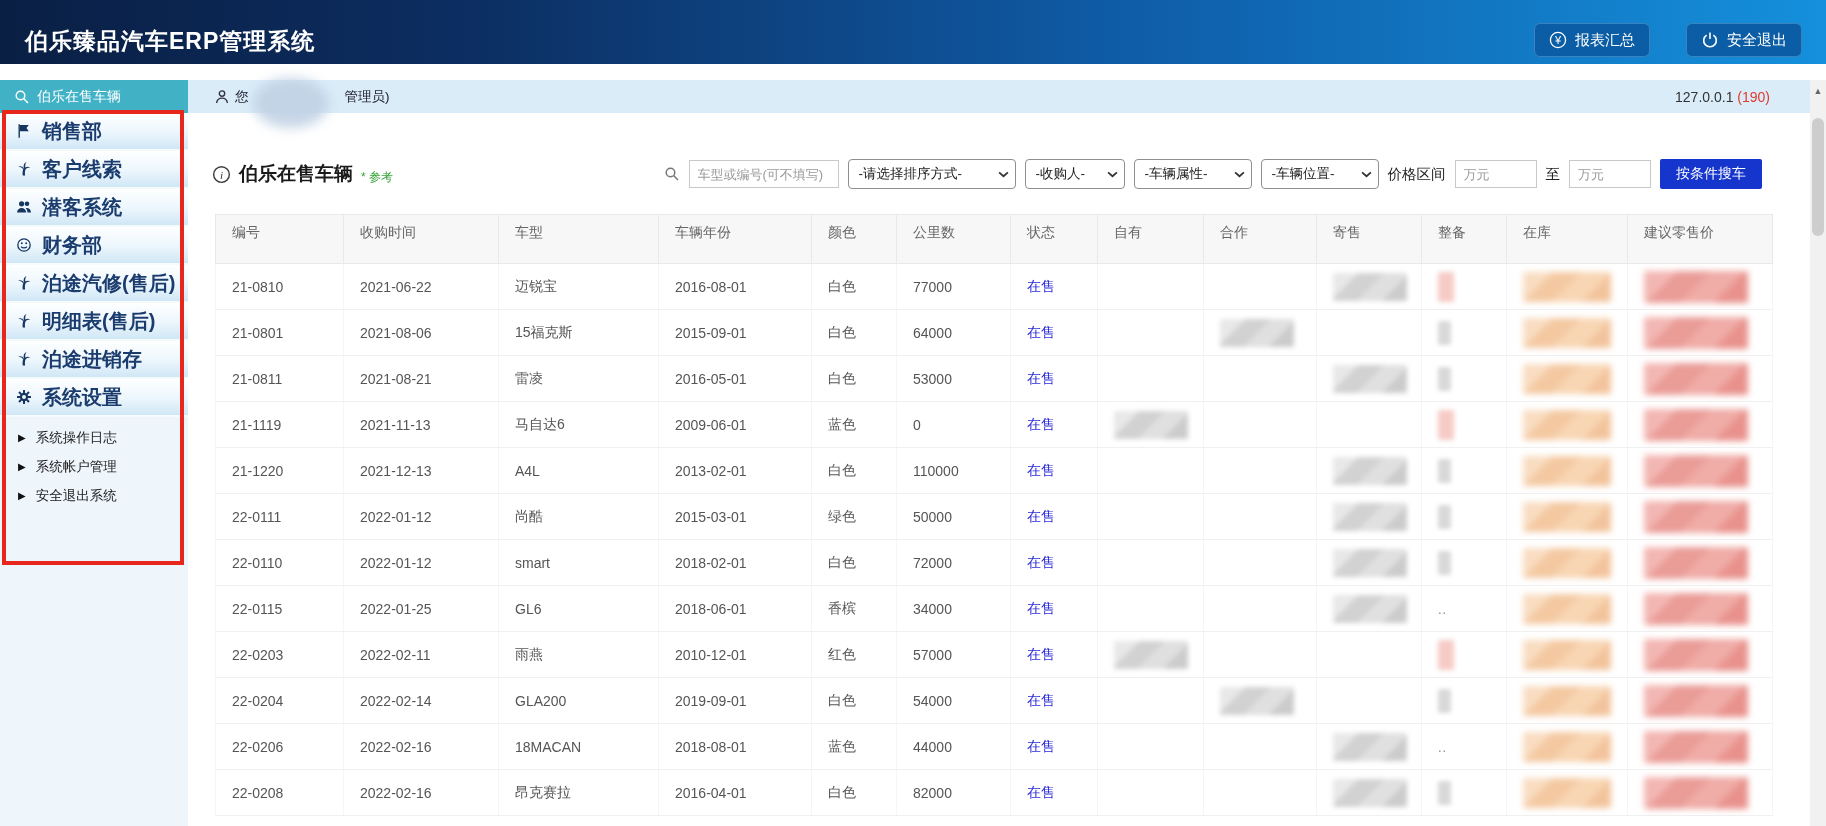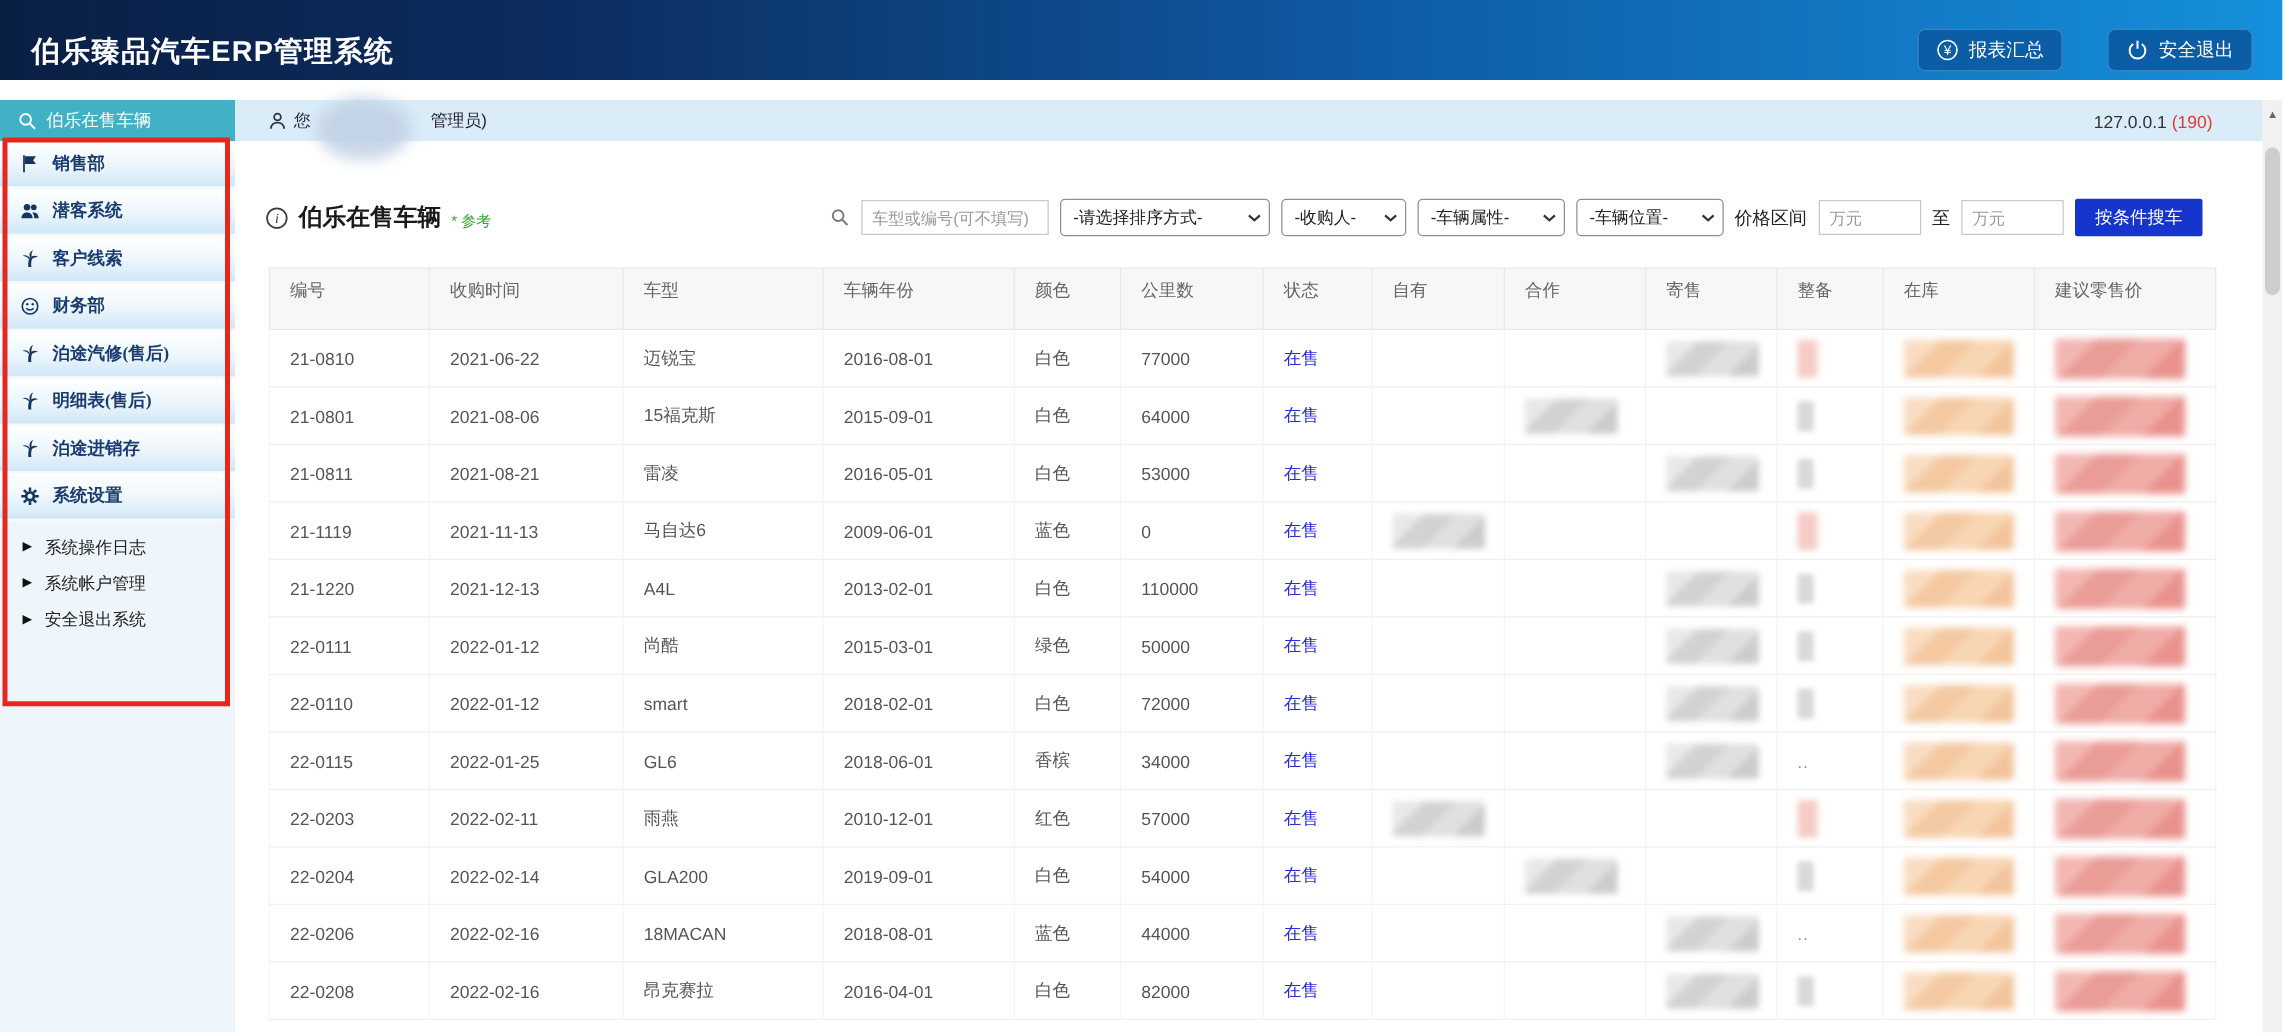--- a/index.html
+++ b/index.html
@@ -27,21 +27,21 @@
   .userbar .icon{color:#334;}
   .userbar .ip{position:absolute;right:40px;font-size:14px;color:#333;}
   .count{color:#e03b2f;}
   .name-blur{position:absolute;left:253px;top:78px;width:76px;height:50px;background:#c2d2e5;
     border-radius:50%;filter:blur(6px);opacity:.92;z-index:3;}
 
   
   .sidebar{position:absolute;left:0;top:113px;bottom:0;width:188px;background:#eef5fb;}
   .side-item{height:38px;display:flex;align-items:center;gap:9px;padding-left:15px;box-sizing:border-box;
     background:linear-gradient(180deg,#feffff 0%,#eef7fd 50%,#d0e7f6 100%);
-    border-bottom:2px solid #f5fafd;color:#1b3c6e;font-weight:bold;font-size:14px;cursor:pointer;font-family:Liberation Serif, serif;}
+    border-bottom:2px solid #f5fafd;color:#1b3c6e;font-weight:bold;font-size:20px;cursor:pointer;}
   .side-item .icon{color:#16365f;width:18px;}
   .side-subs{margin-top:6px;}
   .side-sub{height:29px;display:flex;align-items:center;gap:10px;padding-left:18px;
     color:#222;font-size:13.5px;cursor:pointer;}
   .side-sub .tri{font-size:10px;color:#111;}
   .annotation-box{position:absolute;left:2px;top:110px;width:182px;height:455px;
     border:4px solid #e8271c;box-sizing:border-box;z-index:5;pointer-events:none;}
 
   
   .main{position:absolute;left:188px;top:113px;right:16px;bottom:0;background:#fff;overflow:hidden;}
@@ -149,38 +149,38 @@
         <svg viewBox="0 0 16 16">
           <path d="M3.2 1.2v13.5" stroke="currentColor" stroke-width="1.4"></path>
           <path d="M4 2h8.8l-2.3 3.1 2.3 3.1H4z" fill="currentColor"></path>
         </svg>
       </span>
       <span class="lbl">销售部</span>
     </div>
     <div class="side-item">
       <span class="icon">
         <svg viewBox="0 0 16 16" fill="currentColor">
+          <path d="M7.4 7.5c-.8 2.4-1 4.6-.7 7h2.4c-.4-2.4-.2-4.6.6-7z"></path>
+          <path d="M8 7.6C6.3 5.2 4 4.6 1.6 5.9c2-.3 3.9.4 5.4 2.2z"></path>
+          <path d="M8 7.6C7 4.4 7.9 2.2 10.6 1c-1.3 1.7-1.7 3.8-1.2 6.3z"></path>
+          <path d="M8 7.6c1.8-2.2 4.2-2.6 6.4-1-2-.2-3.9.6-5.3 2.2z"></path>
+        </svg>
+      </span>
+      <span class="lbl">客户线索</span>
+    </div>
+    <div class="side-item">
+      <span class="icon">
+        <svg viewBox="0 0 16 16" fill="currentColor">
           <circle cx="5.6" cy="4.8" r="2.6"></circle>
           <path d="M1 13.5c.3-3 2.2-4.6 4.6-4.6s4.3 1.6 4.6 4.6z"></path>
           <circle cx="11" cy="4.8" r="2.3"></circle>
           <path d="M11.4 8.9c2 .2 3.4 1.7 3.6 4.6h-3.5c-.1-1.9-.7-3.4-1.8-4.3.5-.2 1.1-.3 1.7-.3z"></path>
         </svg>
       </span>
       <span class="lbl">潜客系统</span>
-    </div>
-    <div class="side-item">
-      <span class="icon">
-        <svg viewBox="0 0 16 16" fill="currentColor">
-          <path d="M7.4 7.5c-.8 2.4-1 4.6-.7 7h2.4c-.4-2.4-.2-4.6.6-7z"></path>
-          <path d="M8 7.6C6.3 5.2 4 4.6 1.6 5.9c2-.3 3.9.4 5.4 2.2z"></path>
-          <path d="M8 7.6C7 4.4 7.9 2.2 10.6 1c-1.3 1.7-1.7 3.8-1.2 6.3z"></path>
-          <path d="M8 7.6c1.8-2.2 4.2-2.6 6.4-1-2-.2-3.9.6-5.3 2.2z"></path>
-        </svg>
-      </span>
-      <span class="lbl">客户线索</span>
     </div>
     <div class="side-item">
       <span class="icon">
         <svg viewBox="0 0 16 16">
           <circle cx="8" cy="8" r="6.2" fill="none" stroke="currentColor" stroke-width="1.3"></circle>
           <circle cx="5.8" cy="6.3" r=".95" fill="currentColor"></circle>
           <circle cx="10.2" cy="6.3" r=".95" fill="currentColor"></circle>
           <path d="M5 9.6c1.6 1.8 4.4 1.8 6 0" fill="none" stroke="currentColor" stroke-width="1.2"></path>
         </svg>
       </span>

